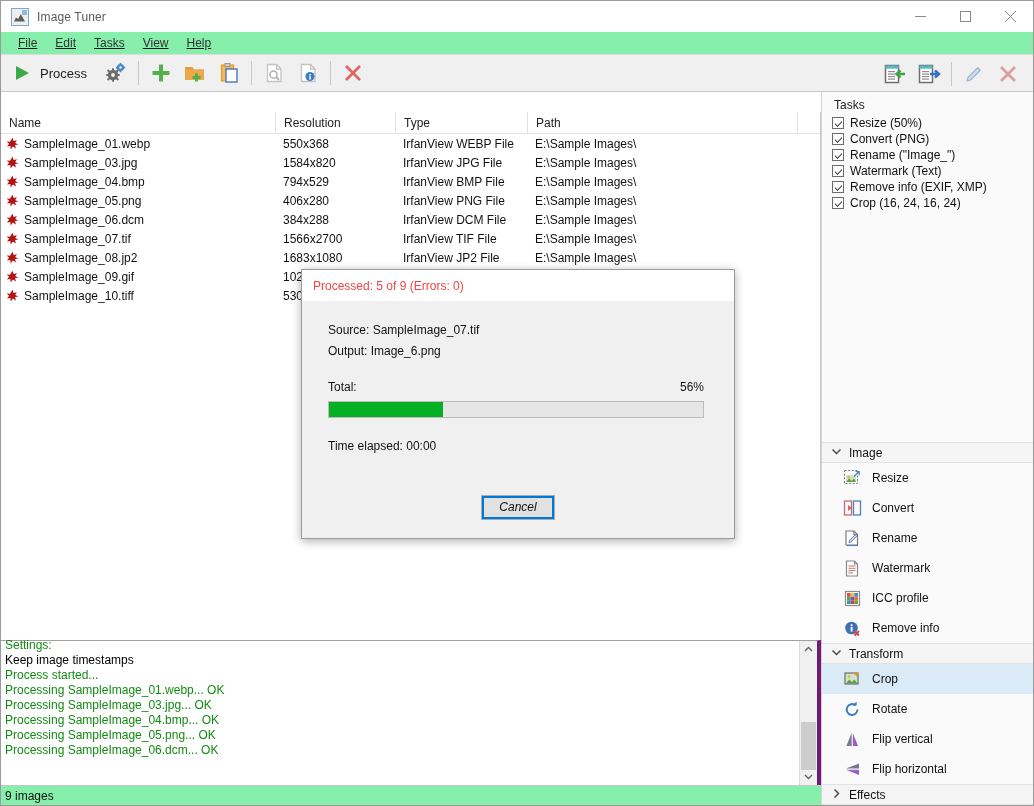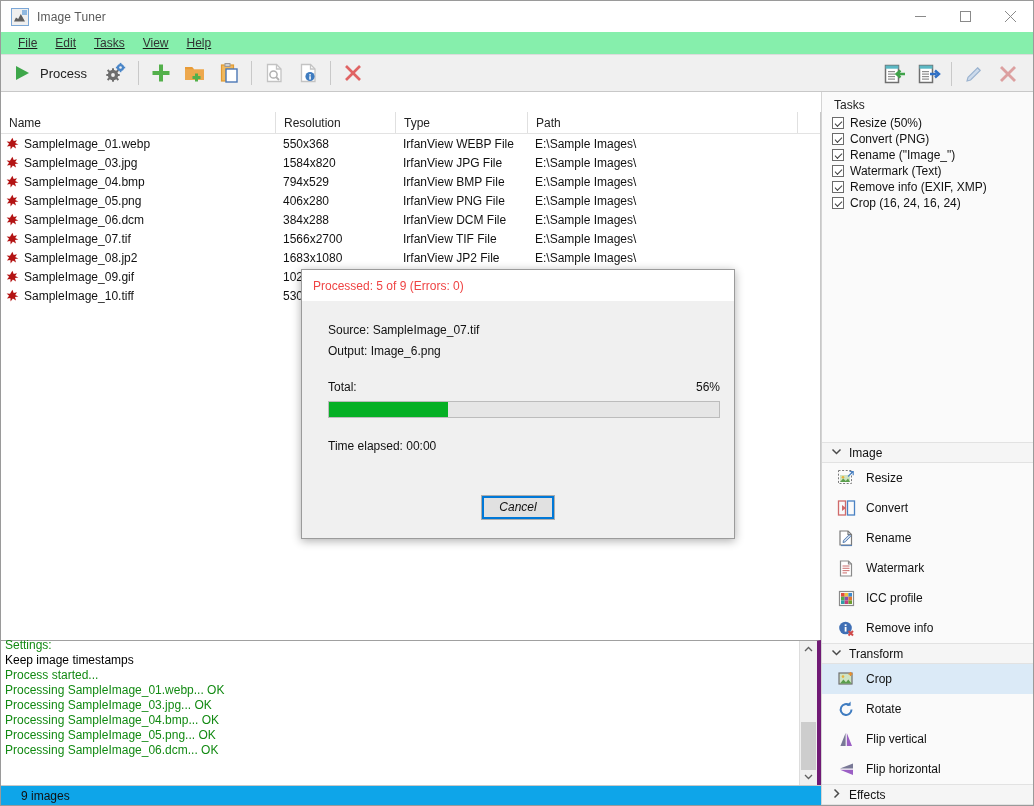--- a/index.html
+++ b/index.html
@@ -114,22 +114,22 @@
   .logscroll {
     width:17px; background:#f0f0f0; border-left:1px solid #ddd;
     display:flex; flex-direction:column; align-items:center;
   }
   .sb-arrow { width:17px; height:17px; display:flex; align-items:center; justify-content:center; background:#f0f0f0; }
   .sb-track { flex:1; width:17px; background:#f0f0f0; position:relative; }
   .sb-thumb { position:absolute; left:1px; width:15px; background:#cdcdcd; }
 
   
   .statusbar {
-    height:20px; min-height:20px; background:#0ea5e9; border-top:1px solid #c8c8c8;
-    display:flex; align-items:center; padding-left:20px; font-size:12px; color:#111;
+    height:20px; min-height:20px; background:#86efac; border-top:1px solid #c8c8c8;
+    display:flex; align-items:center; padding-left:4px; font-size:12px; color:#111;
   }
 
   
   .right-col {
     flex:1; background:#fafafa; display:flex; flex-direction:column;
     min-height:0; border-left:1px solid #d4d4d4;
   }
   .tasks-head { padding:6px 0 3px 12px; font-size:12px; color:#222; }
   .task-row { display:flex; align-items:center; gap:6px; padding:1px 0 1px 10px; font-size:12px; color:#111; }
   .chk {
@@ -143,41 +143,41 @@
   }
   .tasks-spacer { flex:1; min-height:0; }
 
   .acc-header {
     height:21px; display:flex; align-items:center; gap:7px; padding-left:9px;
     background:#f5f5f5; border-top:1px solid #e2e2e2; border-bottom:1px solid #e2e2e2;
     font-size:12px; color:#111;
   }
   .acc-list { background:#fafafa; }
   .acc-item {
-    height:30px; display:flex; align-items:center; gap:10px; padding-left:14px;
+    height:30px; display:flex; align-items:center; gap:10px; padding-left:20px;
     font-size:12px; color:#111;
   }
   .acc-item.selected { background:#dbeaf7; }
   .acc-ico { width:20px; height:20px; flex:none; display:flex; align-items:center; justify-content:center; }
 
   
   .dlg-shadow {
     position:absolute; left:300px; top:268px; width:434px; height:270px;
     box-shadow:0 2px 9px rgba(0,0,0,.32);
   }
   .dialog {
     position:absolute; left:300px; top:268px; width:434px; height:270px;
     background:#f0f0f0; border:1px solid #9b9b9b; display:flex; flex-direction:column;
   }
   .dlg-title {
     height:31px; min-height:31px; background:#ffffff;
     display:flex; align-items:center; padding-left:11px;
     font-size:12px; color:#ef4444;
   }
-  .dlg-body { flex:1; padding:22px 14px 0 26px; position:relative; }
+  .dlg-body { flex:1; padding:22px 30px 0 26px; position:relative; }
   .dlg-line { font-size:12px; color:#111; margin-bottom:7px; }
   .dlg-totalrow { display:flex; justify-content:space-between; margin-top:22px; font-size:12px; color:#111;gap:47px; }
   .progress {
     margin-top:7px; height:17px; background:#e6e6e6; border:1px solid #bcbcbc;
   }
   .progress-fill { height:100%; background:#06b025; }
   .dlg-elapsed { margin-top:21px; font-size:12px; color:#111; }
   .dlg-footer { height:62px; display:flex; align-items:center; justify-content:center;font-style:italic; }
   .cancel-btn {
     min-width:74px; height:25px; padding:0 14px;

